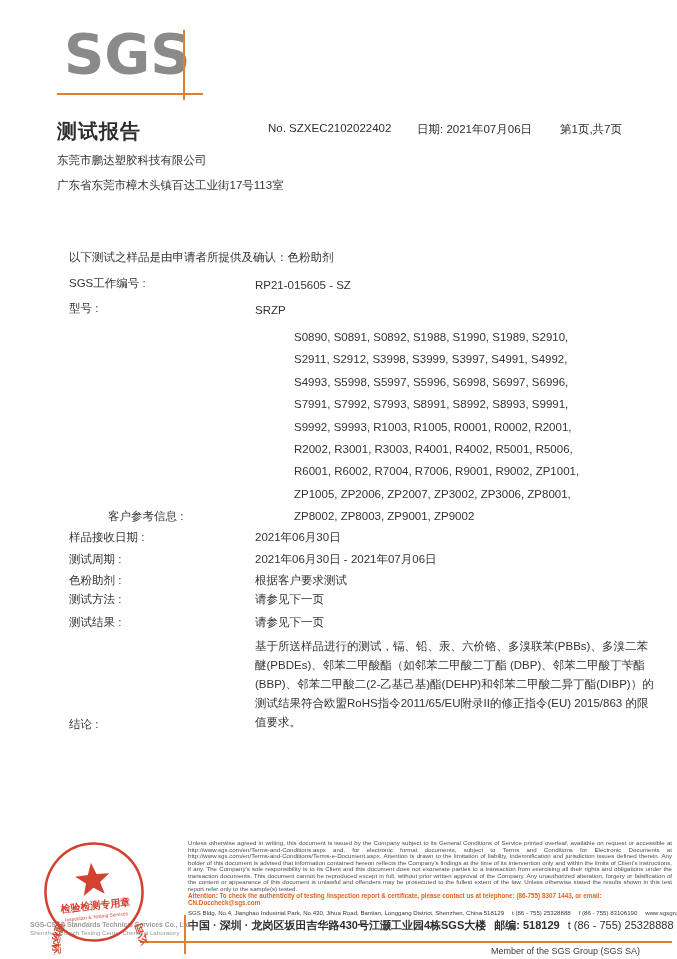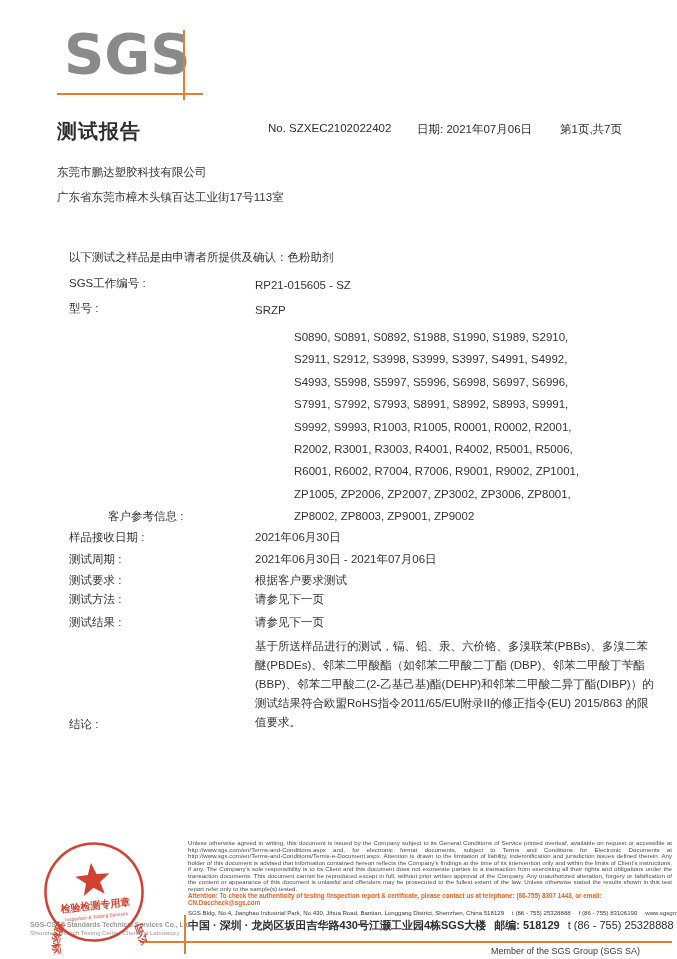--- a/index.html
+++ b/index.html
@@ -21,21 +21,21 @@
   }
   .logo-hline{ position:absolute; left:57px; top:93px; width:146px; height:2px; background:#dd8033; }
   .logo-vline{ position:absolute; left:183px; top:30px; width:2px; height:70px; background:#dd8033; }
 
   
   .report-title{ position:absolute; left:57px; top:118px; font-size:20px; font-weight:bold; color:#2e2e2e; letter-spacing:1px; }
   .report-no{ position:absolute; left:228px; top:122px; font-size:11.5px; color:#2e2e2e;margin-left:40px; }
   .report-date{ position:absolute; left:417px; top:122px; font-size:11.5px; color:#2e2e2e; }
   .report-page{ position:absolute; left:560px; top:122px; font-size:11.5px; color:#2e2e2e; }
 
-  .applicant{ position:absolute; left:57px; top:160px; font-size:11.5px; line-height:25px; color:#333; }
+  .applicant{ position:absolute; left:57px; top:148px; font-size:11.5px; line-height:25px; color:#333; }
 
   
   .content{ position:absolute; left:69px; top:250px; width:585px; font-size:11.5px; color:#333; }
   .intro{ margin-bottom:11px; }
   .frow{ display:flex; align-items:flex-end;gap:18px; }
   .frow .lbl{ width:168px; flex:0 0 168px; }
   .frow .val{ flex:1; }
   .mb9{ margin-bottom:10px; }
   .mb7{ margin-bottom:7px; }
   .mb6{ margin-bottom:6px; }
@@ -113,21 +113,21 @@
     <div class="lbl">样品接收日期 :</div>
     <div class="val">2021年06月30日</div>
   </div>
 
   <div class="frow mb6">
     <div class="lbl">测试周期 :</div>
     <div class="val">2021年06月30日 - 2021年07月06日</div>
   </div>
 
   <div class="frow mb4">
-    <div class="lbl">测试要求 :</div>
+    <div class="lbl">色粉助剂 :</div>
     <div class="val">根据客户要求测试</div>
   </div>
 
   <div class="frow mb8">
     <div class="lbl">测试方法 :</div>
     <div class="val">请参见下一页</div>
   </div>
 
   <div class="frow mb7">
     <div class="lbl">测试结果 :</div>

